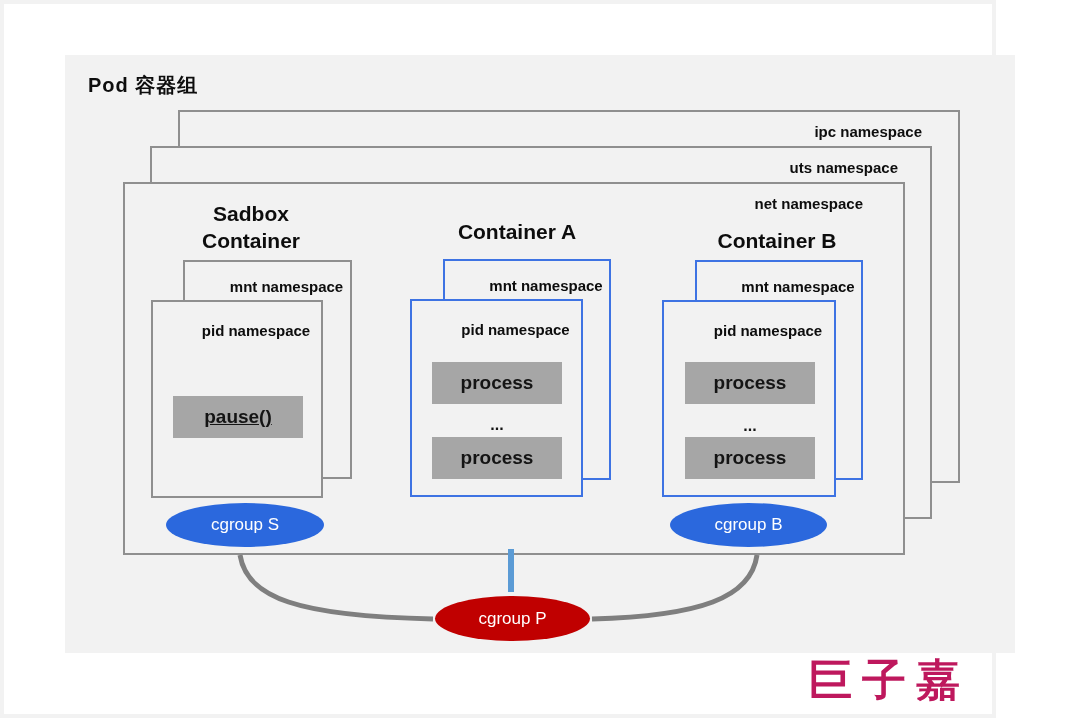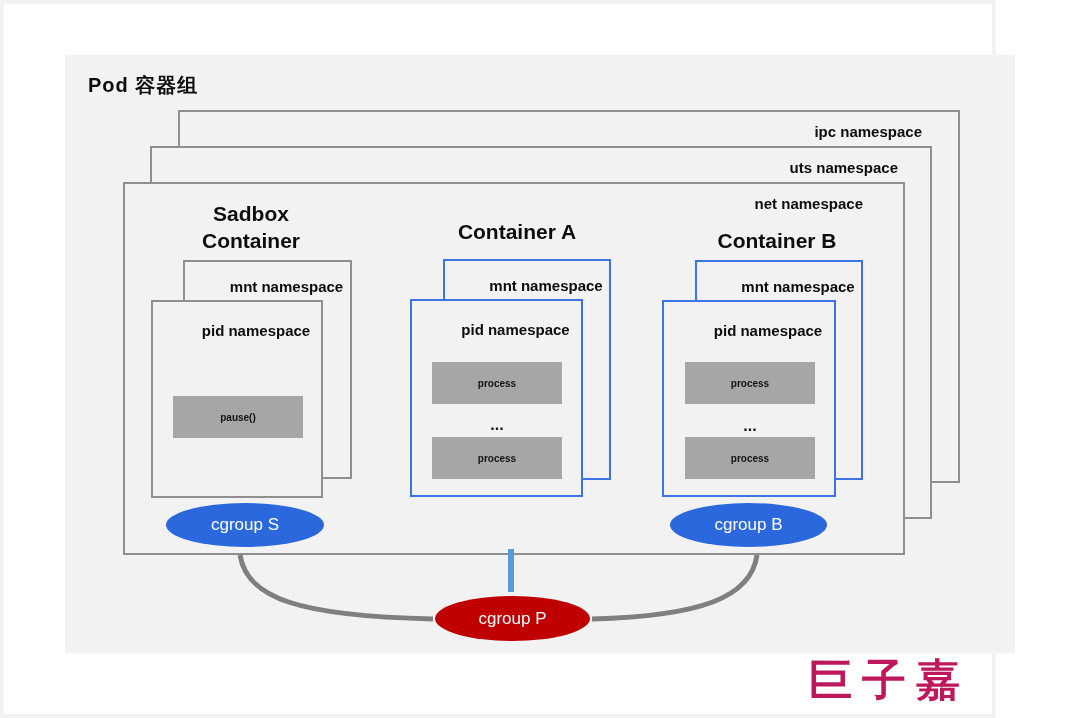--- a/index.html
+++ b/index.html
@@ -52,21 +52,21 @@
   .cbox-label{
     display:block;text-align:center;
     font-size:15px;font-weight:bold;color:#0d0d0d;padding-left:38px;
   }
   .mnt-label{margin-top:16px;}
   .pid-label{margin-top:20px;}
 
   .proc{
     position:absolute;width:130px;height:42px;
     background:var(--process_gray);
-    color:#141414;font-size:10px;font-weight:bold;
+    color:#141414;font-size:19px;font-weight:bold;
     display:flex;align-items:center;justify-content:center;
   }
   .dots{
     position:absolute;width:60px;text-align:center;
     font-size:16px;font-weight:bold;color:#141414;
   }
 
   .connectors{position:absolute;left:0;top:0;z-index:5;}
 
   .ellipse{
@@ -104,21 +104,21 @@
   </div>
 
   <div class="title" style="left:156px;top:200px;width:190px;">Sadbox
 Container</div>
   <div class="cbox" style="left:183px;top:260px;width:169px;height:219px;">
     <span class="cbox-label mnt-label">mnt namespace</span>
   </div>
   <div class="cbox" style="left:151px;top:300px;width:172px;height:198px;">
     <span class="cbox-label pid-label">pid namespace</span>
   </div>
-  <div class="proc" style="left:173px;top:396px;">pause()</div>
+  <div class="proc" style="left:173px;top:396px;text-decoration:underline;">pause()</div>
 
   <div class="title" style="left:422px;top:218px;width:190px;">Container A</div>
   <div class="cbox blue" style="left:443px;top:259px;width:168px;height:221px;">
     <span class="cbox-label mnt-label">mnt namespace</span>
   </div>
   <div class="cbox blue" style="left:410px;top:299px;width:173px;height:198px;">
     <span class="cbox-label pid-label">pid namespace</span>
   </div>
   <div class="proc" style="left:432px;top:362px;">process</div>
   <div class="dots" style="left:467px;top:416px;">...</div>

